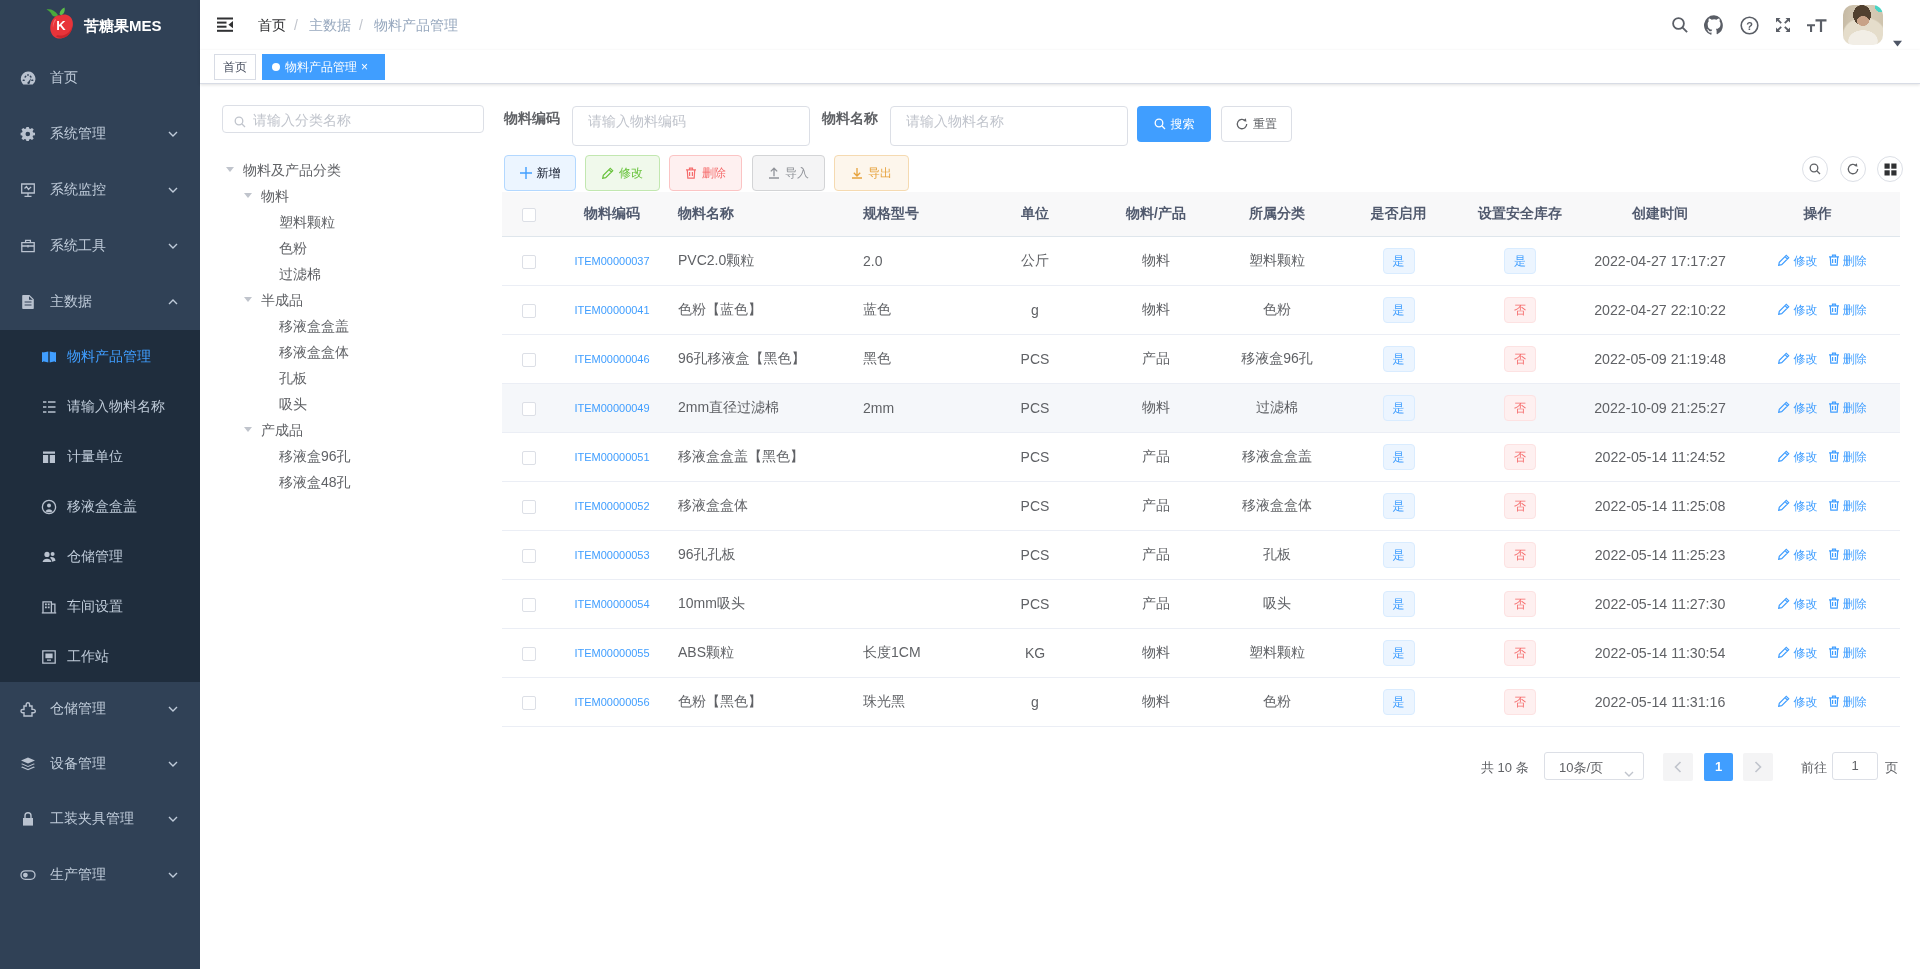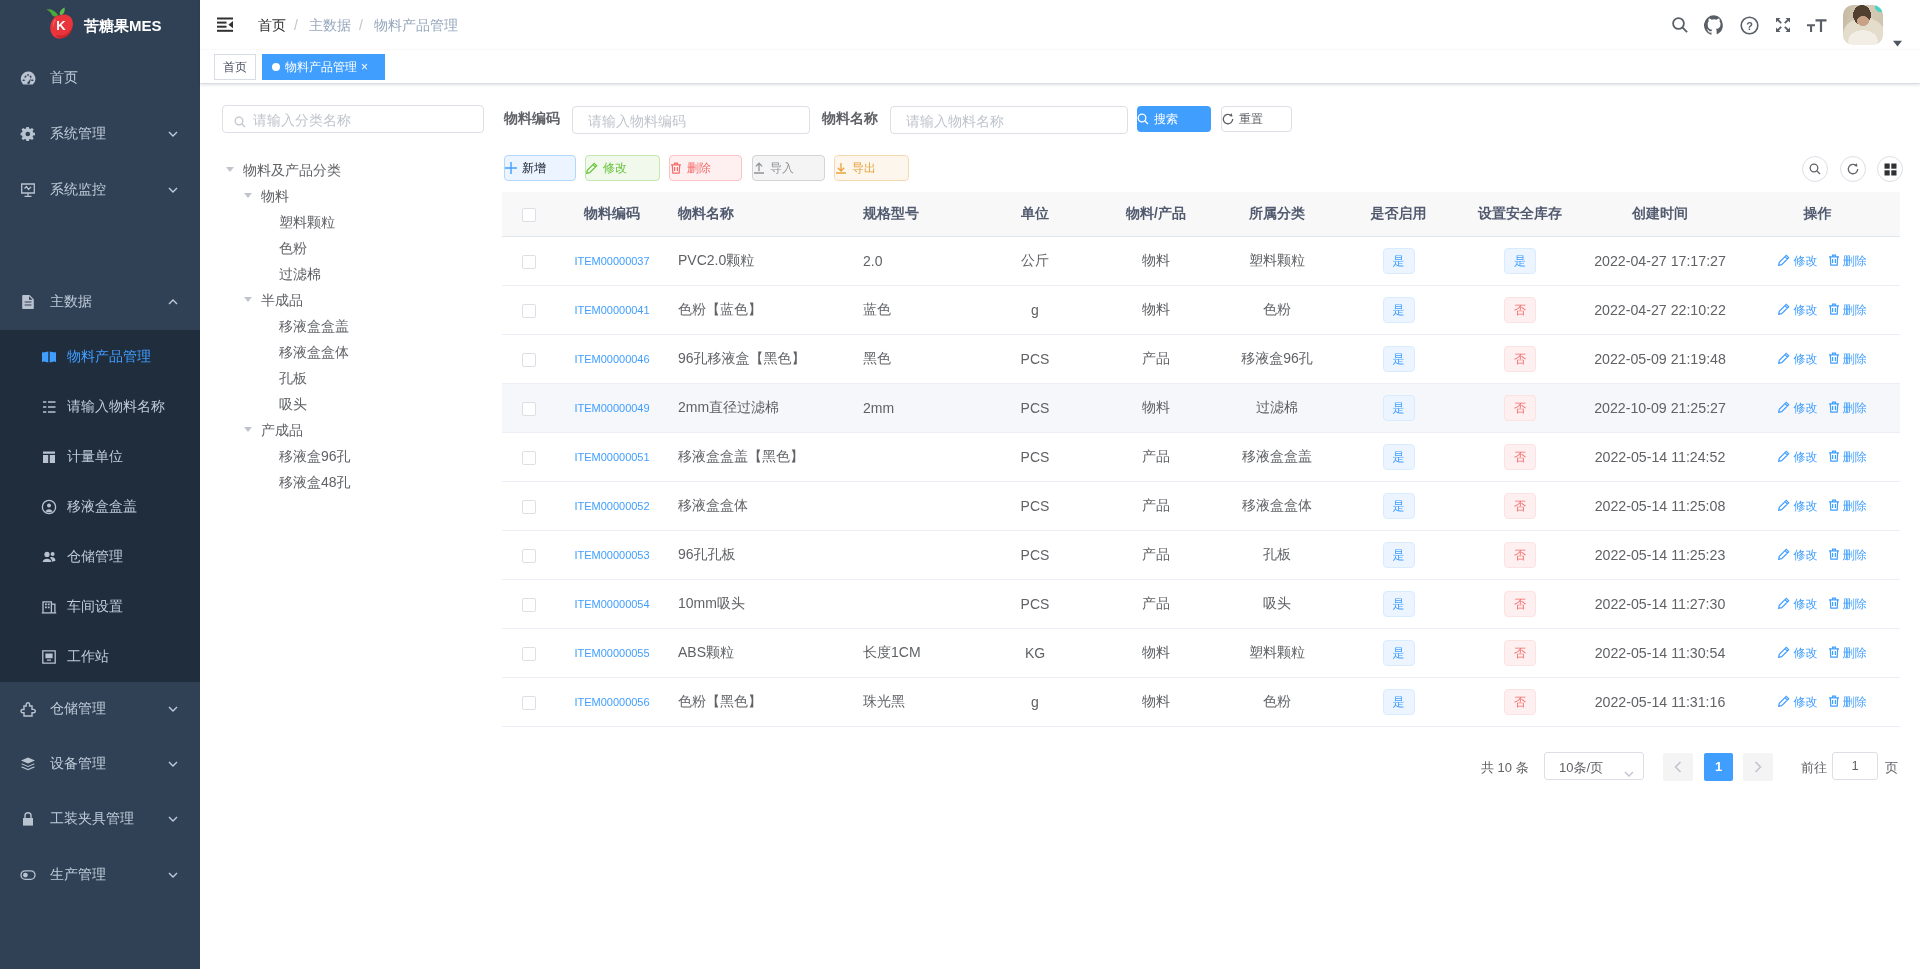--- a/index.html
+++ b/index.html
@@ -40,23 +40,23 @@
 .tag2 .dot{position:absolute;left:10px;top:9px;width:8px;height:8px;border-radius:50%;background:#fff}
 .tag2 .t{position:absolute;left:23px;top:0}
 .tag2 .x{position:absolute;left:99px;top:0;font-size:12px}
 
 .tinput{position:absolute;left:222px;top:105px;width:262px;height:28px;border:1px solid #dcdfe6;border-radius:4px;background:#fff}
 .tinput .ph{position:absolute;left:30px;top:6px;font-size:14px;color:#c0c4cc}
 .tn{position:absolute;height:26px;line-height:26px;font-size:14px;color:#606266;white-space:nowrap}
 .tcaret{position:absolute;width:0;height:0;border-left:4px solid transparent;border-right:4px solid transparent;border-top:5px solid #c0c4cc}
 
 .flabel{position:absolute;top:110px;font-size:14px;font-weight:bold;color:#606266}
-.finput{position:absolute;top:106px;width:238px;height:28px;border:1px solid #dcdfe6;border-radius:4px;background:#fff}
+.finput{position:absolute;top:106px;width:238px;height:40px;border:1px solid #dcdfe6;border-radius:4px;background:#fff}
 .finput .ph{position:absolute;left:15px;top:6px;font-size:14px;color:#c0c4cc}
-.btn{position:absolute;height:26px;border-radius:4px;font-size:12px;display:flex;align-items:center;justify-content:flex-start;gap:5px;white-space:nowrap}
+.btn{position:absolute;height:36px;border-radius:4px;font-size:12px;display:flex;align-items:center;justify-content:center;gap:5px;white-space:nowrap}
 
 .circ{position:absolute;top:156px;width:26px;height:26px;border:1px solid #dcdfe6;border-radius:50%;background:#fff;display:flex;align-items:center;justify-content:center}
 
 .tbl{position:absolute;left:502px;top:192px;width:1398px;border-collapse:collapse;table-layout:fixed}
 .tbl th{height:44px;background:#f8f8f9;color:#515a6e;font-size:14px;font-weight:bold;border-bottom:1px solid #dfe6ec;text-align:center;padding:0}
 .tbl td{height:49px;border-bottom:1px solid #ebeef5;font-size:14px;color:#606266;text-align:center;padding:0;overflow:hidden}
 .tbl th.l,.tbl td.l{text-align:left;padding-left:10px}
 .tbl td.code{font-size:11px;color:#409eff}
 .tbl td.date{font-size:14.2px}
 .cb{display:inline-block;width:14px;height:14px;border:1px solid #dcdfe6;border-radius:2px;background:#fff;vertical-align:middle}
@@ -109,20 +109,30 @@
           <path d="M1 1l4 4 4-4" fill="none" stroke="#bfcbd9" stroke-width="1.4"></path>
         </svg></span>
     </div>
 <div class="mi" style="top:162px">
       <span class="ic"><svg width="16" height="16" viewBox="0 0 16 16" style="">
           <path fill="none" stroke="#b9c2cf" stroke-width="1.3" d="M1.7 2h12.6v9H1.7z"></path>
           <path fill="none" stroke="#b9c2cf" stroke-width="1.3" d="M4.5 6.5l2-2 2 3 2.6-2.6"></path>
           <path stroke="#b9c2cf" stroke-width="1.3" d="M8 11v3M4.5 14.3h7"></path>
         </svg></span>
       <span class="tx">系统监控</span>
+      <span class="ar"><svg width="10" height="6" viewBox="0 0 10 6">
+          <path d="M1 1l4 4 4-4" fill="none" stroke="#bfcbd9" stroke-width="1.4"></path>
+        </svg></span>
+    </div>
+<div class="mi" style="top:218px">
+      <span class="ic"><svg width="16" height="16" viewBox="0 0 16 16" style="">
+          <path fill="none" stroke="#b9c2cf" stroke-width="1.3" d="M1.8 4.6h12.4v9H1.8zM5.6 4.4V2.3h4.8v2.1"></path>
+          <path stroke="#b9c2cf" stroke-width="1.3" d="M1.8 8h12.4M8 7v2.4"></path>
+        </svg></span>
+      <span class="tx">系统工具</span>
       <span class="ar"><svg width="10" height="6" viewBox="0 0 10 6">
           <path d="M1 1l4 4 4-4" fill="none" stroke="#bfcbd9" stroke-width="1.4"></path>
         </svg></span>
     </div>
 <div class="mi" style="top:274px">
       <span class="ic"><svg width="16" height="16" viewBox="0 0 16 16" style="">
           <path fill="#b9c2cf" d="M9.5 1H3a.8.8 0 00-.8.8v12.4c0 .4.4.8.8.8h10a.8.8 0 00.8-.8V5.3L9.5 1zm2 10.6H4.6v-1.2h6.9v1.2zm0-3H4.6V7.4h6.9v1.2zM9 5.8V2.2l3.7 3.6H9z"></path>
         </svg></span>
       <span class="tx">主数据</span>
       <span class="ar"><svg width="10" height="6" viewBox="0 0 10 6">

